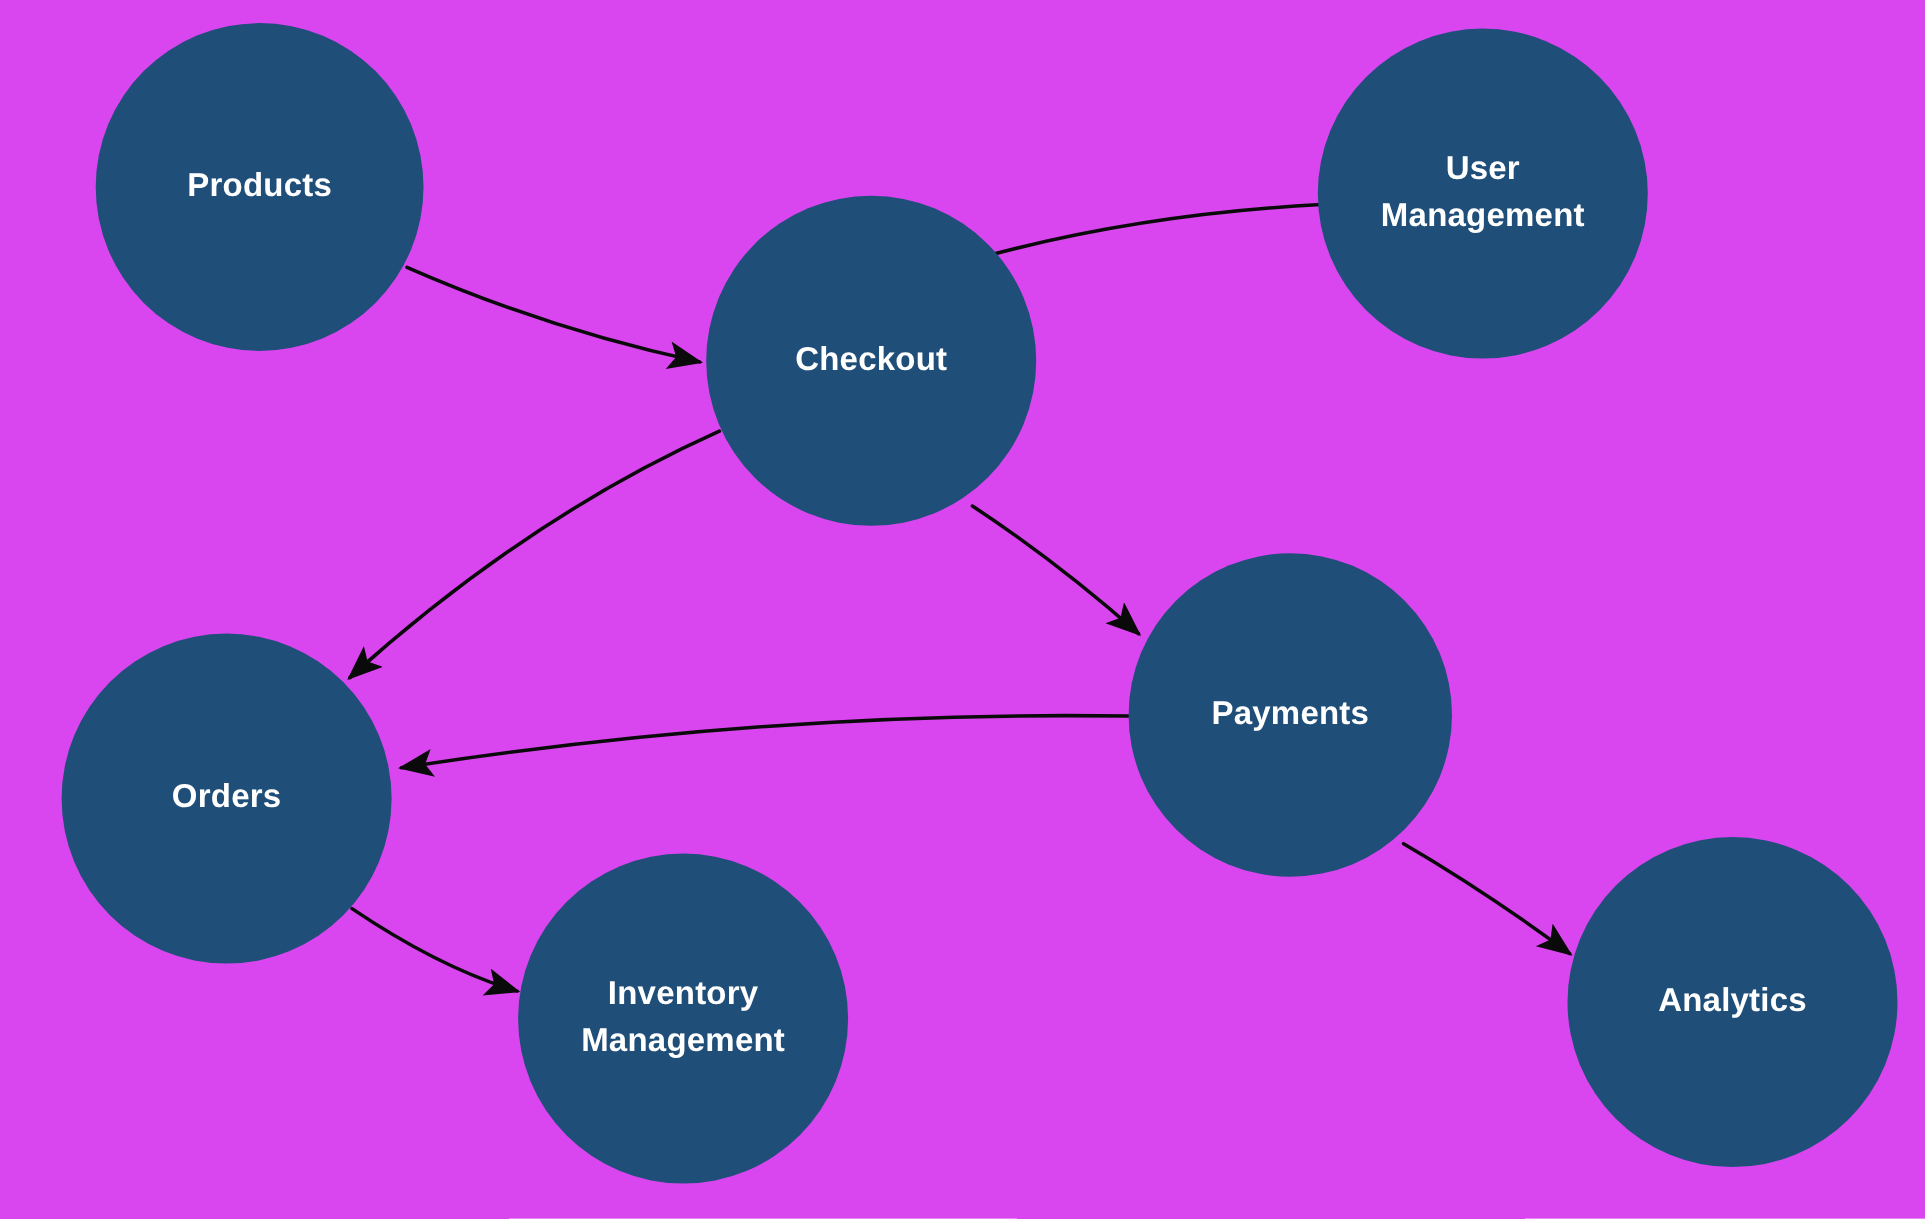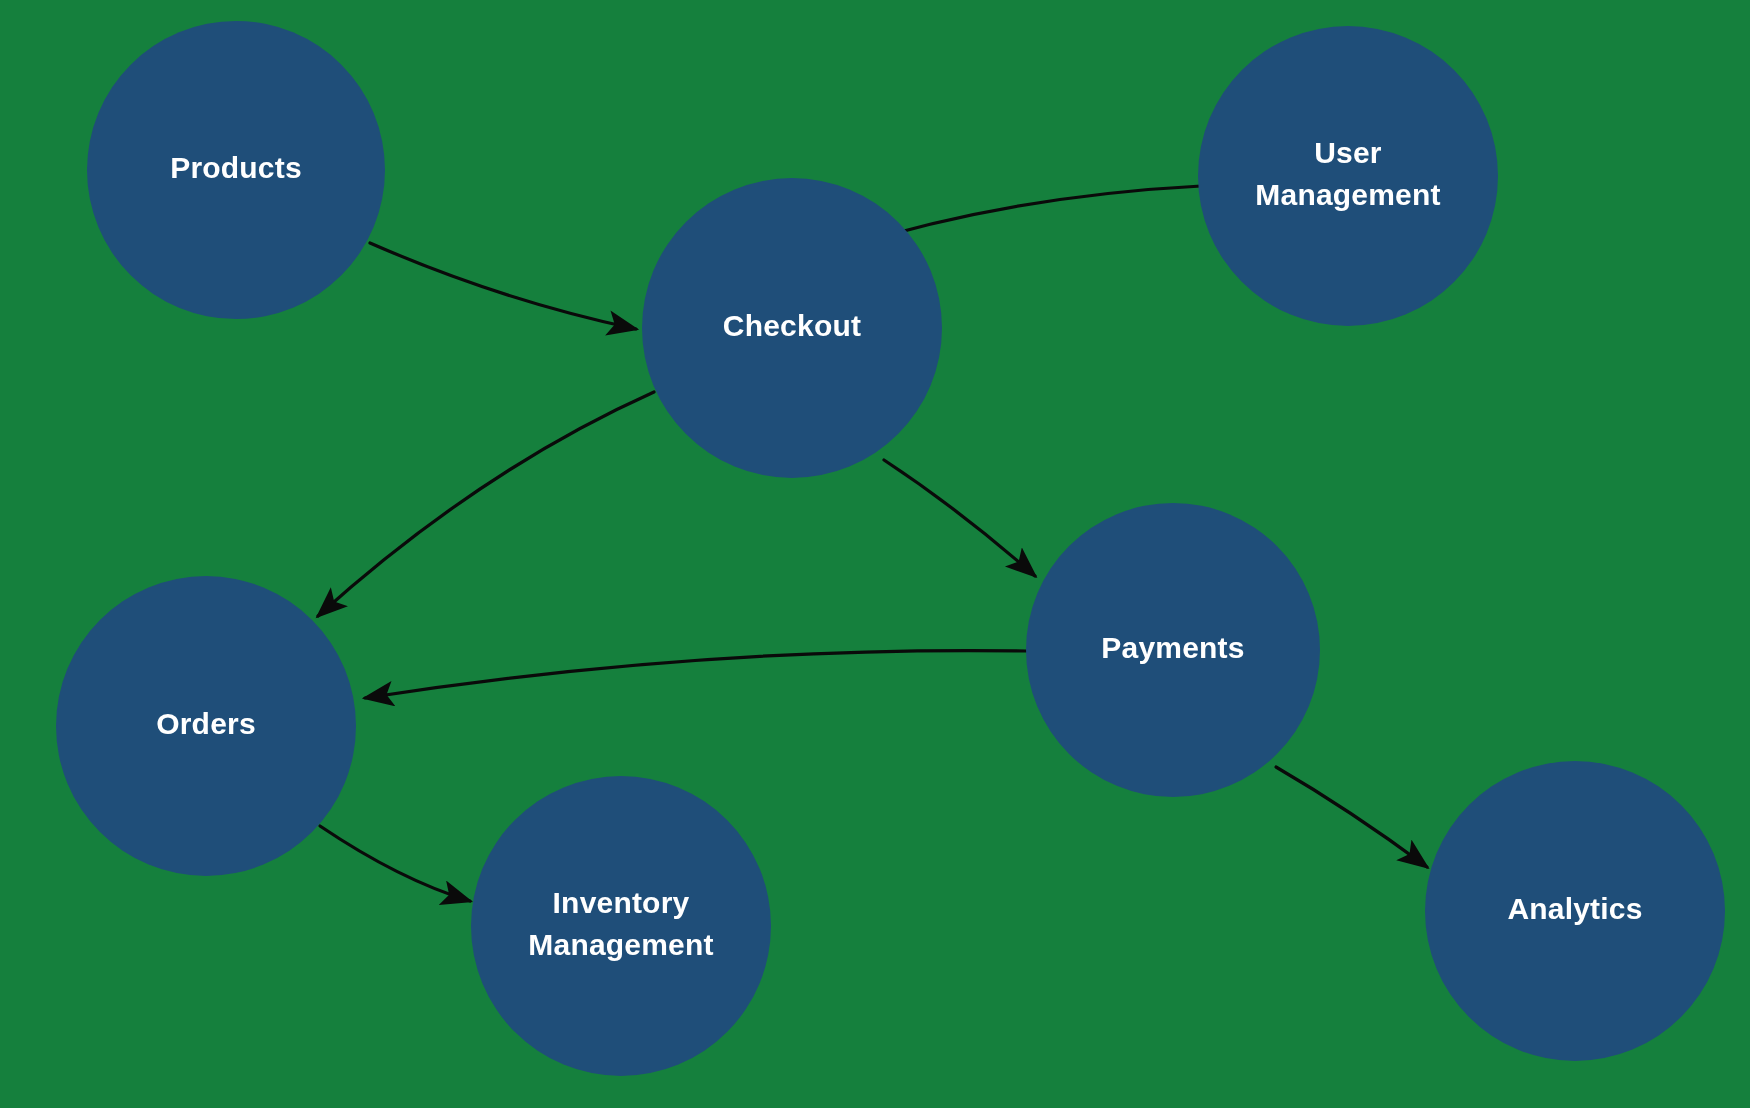--- a/index.html
+++ b/index.html
@@ -44,21 +44,21 @@
   .edge-path {
     fill: none;
     stroke: #0a0a0a;
     stroke-width: 3.2;
     stroke-linecap: round;
   }
 </style>
 </head>
 <body>
 
-<div id="canvas-wrap" style="background: #15803d;">
+<div id="canvas-wrap" style="background: #d946ef;">
   <svg id="graph" viewBox="0 0 1750 1108">
     <defs>
       <marker id="arrowhead" markerWidth="11" markerHeight="11" refX="9" refY="4" orient="auto" markerUnits="strokeWidth">
         <path d="M 0 0 L 10 4 L 0 8 L 2.2 4 Z" fill="#0A0A0A"></path>
       </marker>
     </defs>
     <g id="edges-layer">
         <path class="edge-path" d="M 370 243 Q 500 300 636 329" stroke="#0A0A0A" marker-end="url(#arrowhead)"></path>
         <path class="edge-path" d="M 1201 186 Q 1010 196 848 247" stroke="#0A0A0A" marker-end="url(#arrowhead)"></path>
         <path class="edge-path" d="M 654 392 Q 480 470 318 616" stroke="#0A0A0A" marker-end="url(#arrowhead)"></path>

